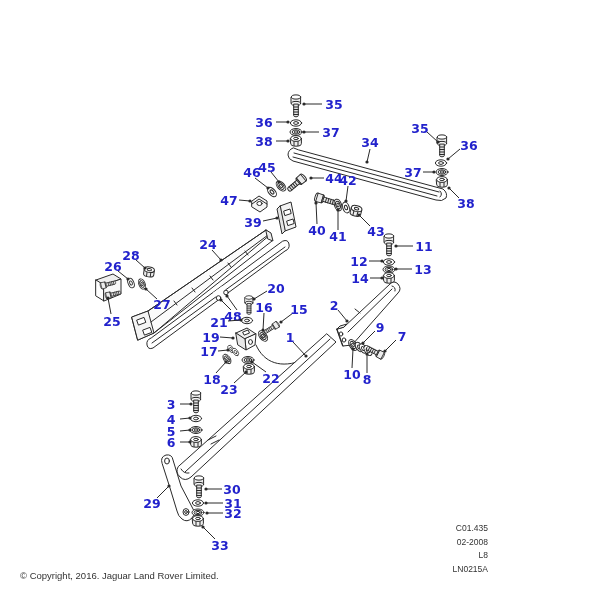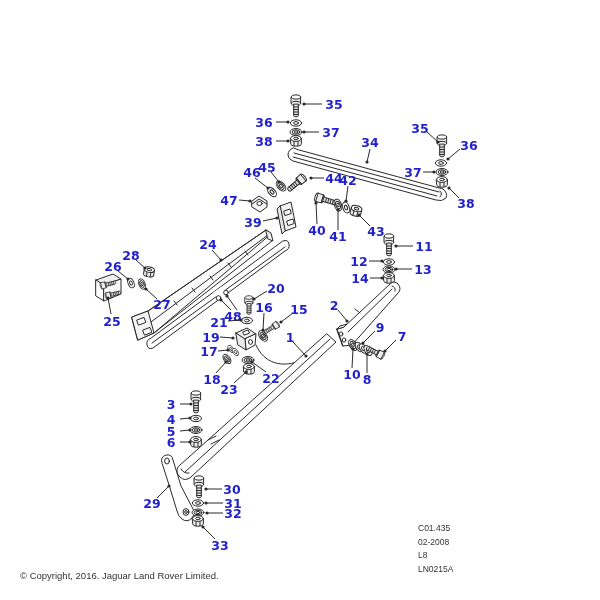--- a/index.html
+++ b/index.html
@@ -4,21 +4,21 @@
 <style>
   html,body{margin:0;padding:0;background:#fff;}
   .stage{position:relative;width:600px;height:600px;background:#fff;overflow:hidden;
          font-family:"Liberation Sans","DejaVu Sans",sans-serif;padding-left:48px;}
   .stage svg{position:absolute;left:0;top:0;}
   .art{stroke:#2a2a2a;stroke-width:1;fill:none;stroke-linejoin:round;stroke-linecap:round;}
   .leader{stroke:#2a2a2a;stroke-width:1;}
   .leader-dot{fill:#2a2a2a;stroke:none;}
   .callout-label{font-family:"DejaVu Sans","Liberation Sans",sans-serif;
                  font-size:12.5px;font-weight:bold;fill:#2222cc;text-anchor:middle;stroke:none;}
-  .refblock{position:absolute;left:418px;top:522px;width:70px;text-align:left;
+  .refblock{position:absolute;left:418px;top:522px;width:70px;text-align:right;
             font-size:8.5px;line-height:13.5px;color:#333;}
   .copyright{position:absolute;left:0;top:570px;width:100%;box-sizing:border-box;
              padding-left:20px;text-align:left;font-size:9.5px;color:#333;}
 </style>
 </head>
 <body>
 
 <div class="stage">
 
   <svg width="600" height="600" viewBox="0 0 600 600" xmlns="http://www.w3.org/2000/svg">

